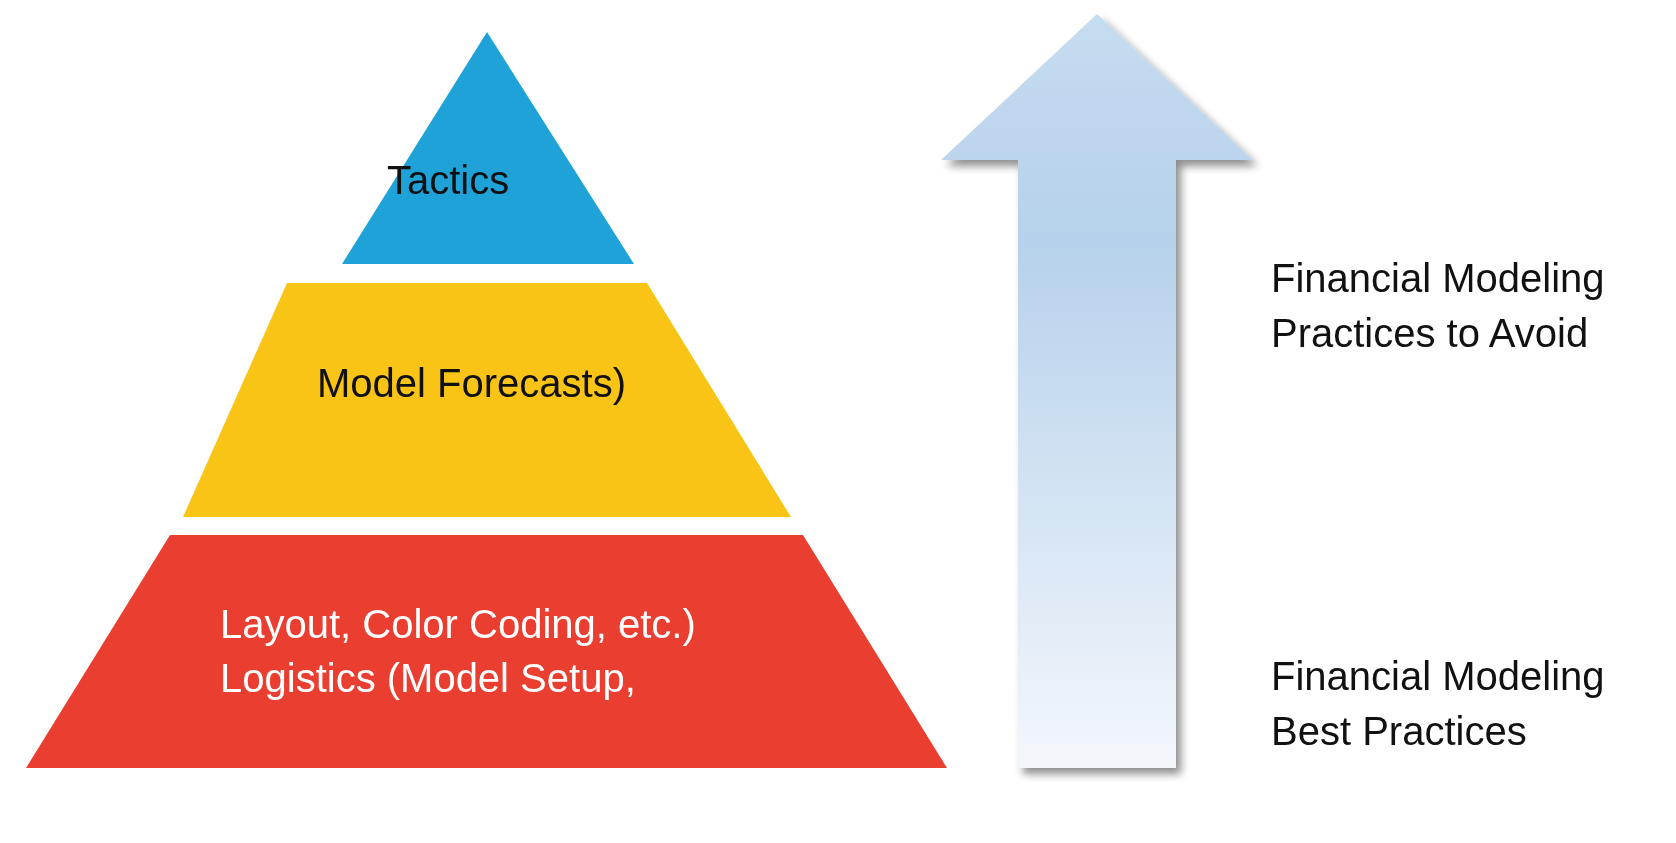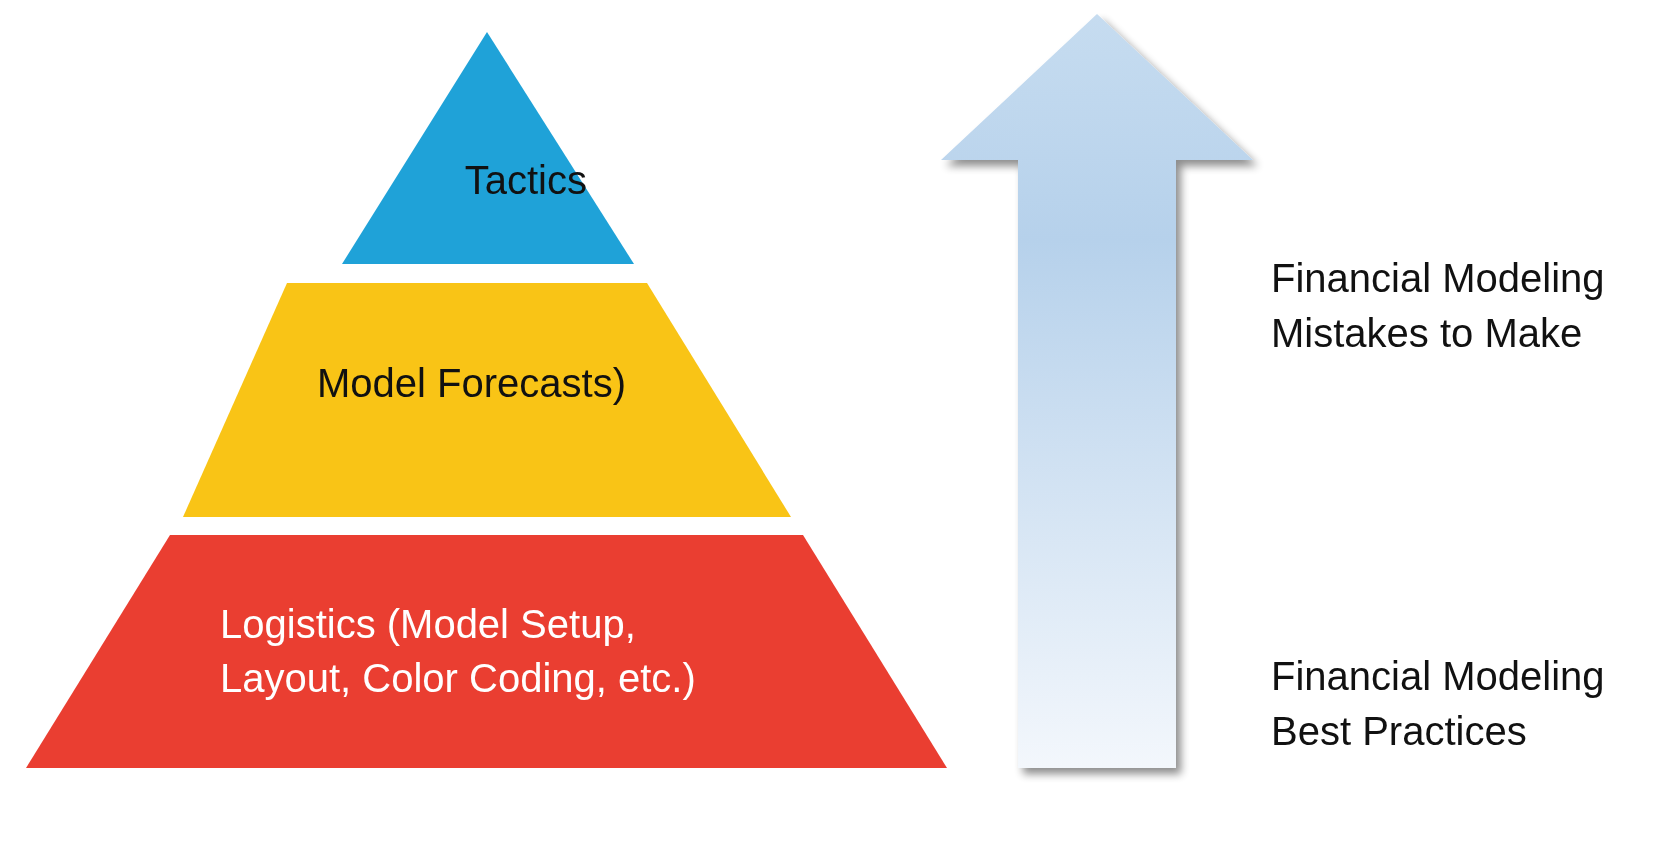--- a/index.html
+++ b/index.html
@@ -1,20 +1,20 @@
 <!DOCTYPE html>
 <html><head>
 <meta charset="utf-8">
 <style>
   html, body { margin: 0; padding: 0; background: #ffffff; }
   body { width: 1676px; height: 843px; position: relative; overflow: hidden;
          font-family: "Liberation Sans", "DejaVu Sans", sans-serif; }
   svg.diagram { position: absolute; left: 0; top: 0; }
   .label { position: absolute; font-size: 40px; line-height: 54px; color: #111; }
-  .center { text-align: right; }
+  .center { text-align: left; }
   .white { color: #ffffff; }
   .side-label { position: absolute; font-size: 40px; line-height: 55px; color: #111; text-align: left; width: 400px; }
 </style>
 </head>
 <body>
 
 <svg class="diagram" width="1676" height="843" viewBox="0 0 1676 843">
   <defs>
     <linearGradient id="arrowGrad" x1="0" y1="0" x2="0" y2="1">
       <stop offset="0" stop-color="#c6dcf0"></stop>
@@ -41,25 +41,25 @@
   <polygon filter="url(#shadow)" points="1097,14 1253,160 1176,160 1176,768 1018,768 1018,160 941,160" fill="url(#arrowGrad)"></polygon>
 </svg>
 
 <div class="label center" style="left:387px; top:153px; width:200px;">Tactics</div>
 
 <div class="label" style="left:317px; top:356px; width:400px;">
   <div>Model Forecasts)</div>
 </div>
 
 <div class="label white" style="left:220px; top:597px; width:600px;">
+  <div>Layout, Color Coding, etc.)</div>
   <div>Logistics (Model Setup,</div>
-  <div>Layout, Color Coding, etc.)</div>
 </div>
 
 <div class="side-label" style="left:1271px; top:251px;">
   <div>Financial Modeling</div>
-  <div>Mistakes to Make</div>
+  <div>Practices to Avoid</div>
 </div>
 
 <div class="side-label" style="left:1271px; top:649px;">
   <div>Financial Modeling</div>
   <div>Best Practices</div>
 </div>
 
 </body></html>

